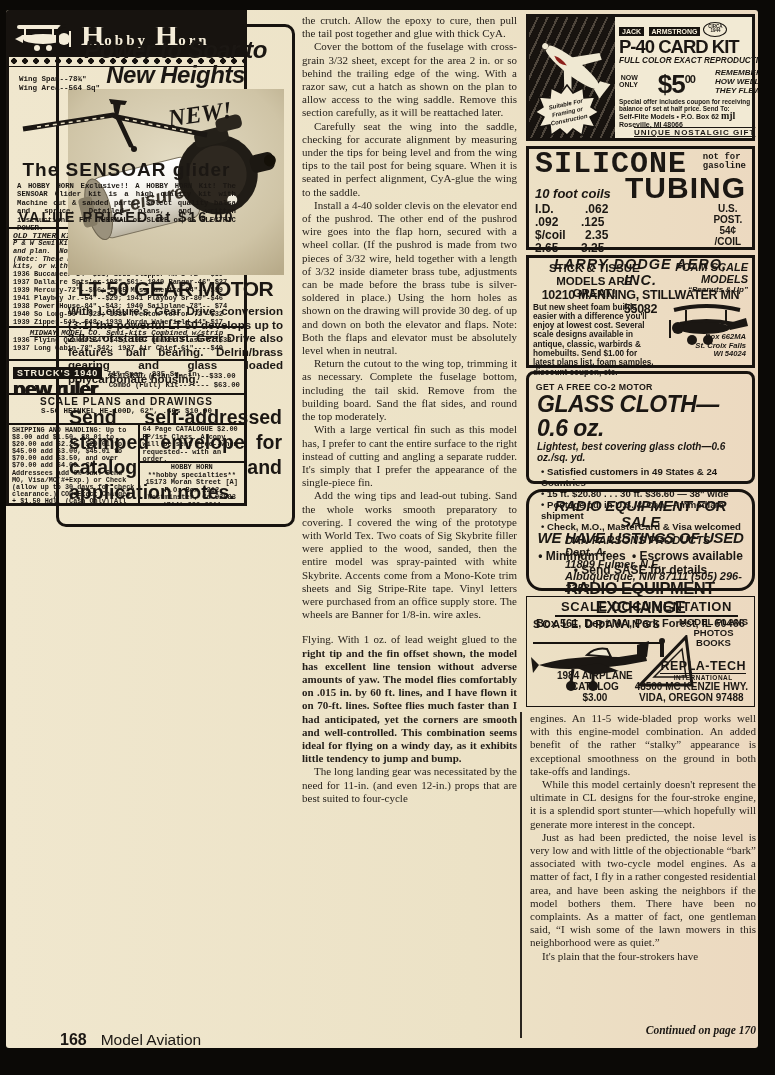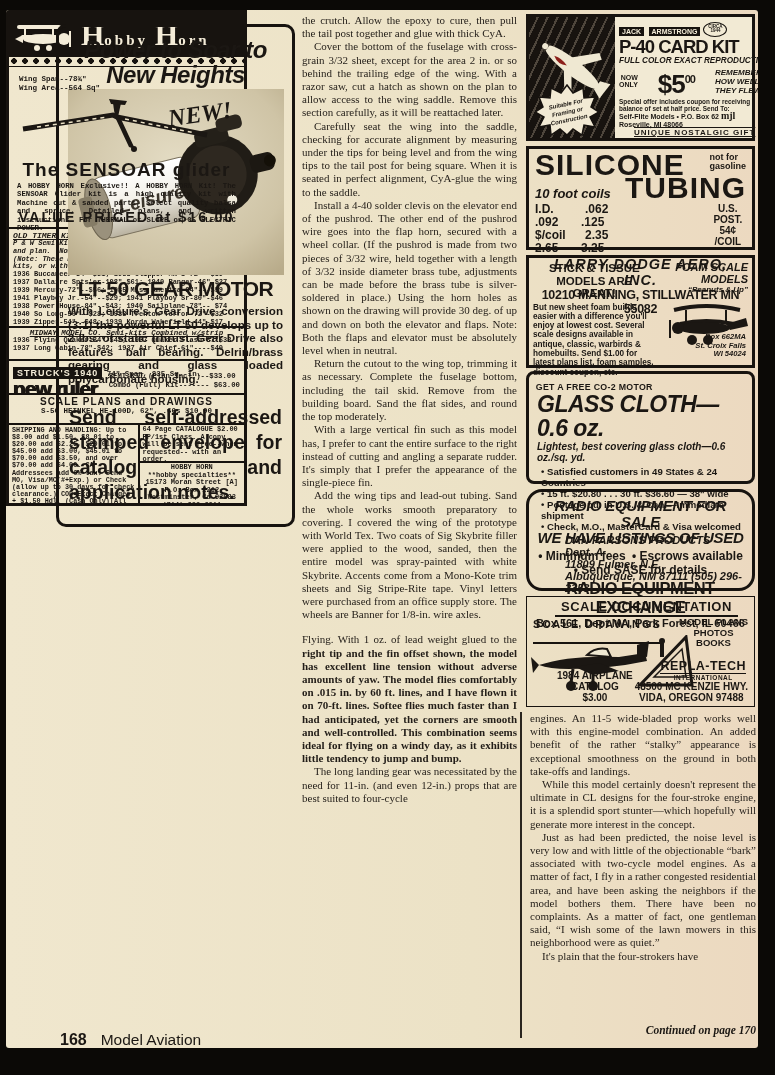--- a/index.html
+++ b/index.html
@@ -102,21 +102,21 @@
   .p40-price sup{font-size:11px;}
   .p40-remember{font-weight:bold;font-style:italic;font-size:8px;line-height:9px;}
   .p40-body{font-weight:bold;font-size:6.4px;line-height:7.2px;margin-top:2px;}
   .p40-addr{font-weight:bold;font-size:7px;line-height:8px;}
   .p40-mjl{font-family:"Liberation Serif",serif;font-size:10px;font-weight:bold;}
   .p40-foot{position:absolute;bottom:1px;left:0;right:0;text-align:center;font-weight:bold;
     font-size:8px;letter-spacing:1px;text-decoration:underline overline;}
 
   
   #silicone{top:136px;height:104px;padding:2px 6px;box-sizing:border-box;}
-  .sil-row1{display:flex;justify-content:space-between;align-items:flex-start;}
+  .sil-row1{display:flex;justify-content:space-between;align-items:flex-start;font-family:Liberation Mono, monospace;}
   .sil-big{font-weight:bold;font-size:30px;letter-spacing:1px;line-height:27px;}
   .sil-note{font-weight:bold;font-size:9px;line-height:9px;text-align:left;margin-top:2px;}
   .sil-row2{display:flex;justify-content:space-between;align-items:flex-end;margin-top:-4px;}
   .sil-coils{font-style:italic;font-weight:bold;font-size:13px;}
   .sil-table{display:flex;margin-top:2px;gap:39px;}
   .sil-cells{font-weight:bold;font-size:12px;line-height:13px;}
   .sil-cells span{display:inline-block;width:46px;}
   .sil-cells span:first-child{width:50px;}
   .sil-post{font-weight:bold;font-size:10px;line-height:11px;margin-left:2px;text-align:center;}
   .sil-co{font-weight:bold;font-style:italic;font-size:14.5px;text-align:center;letter-spacing:1px;margin-top:1px;}

